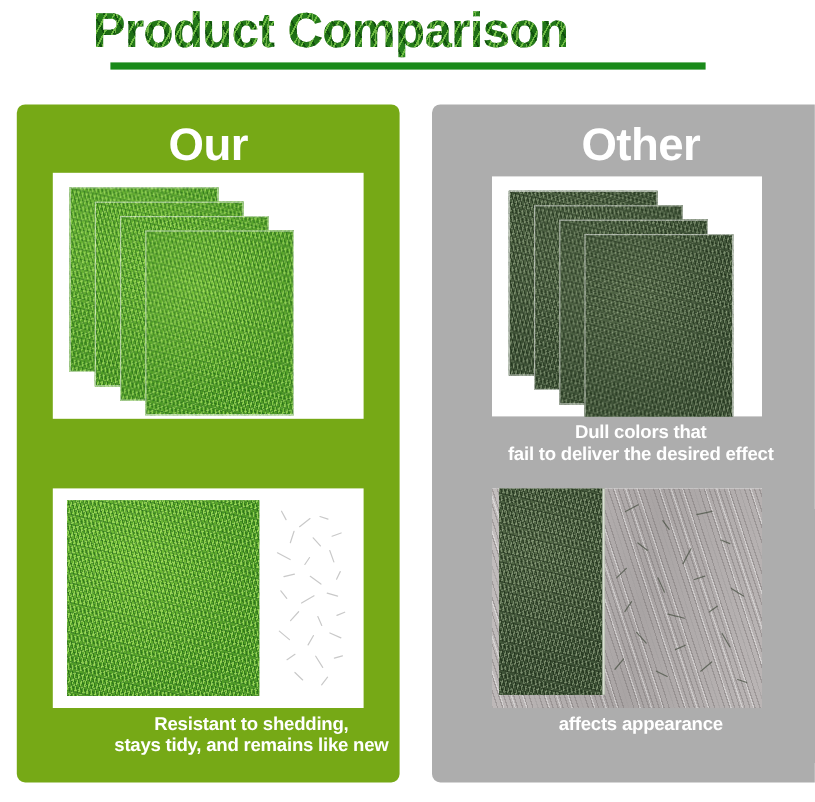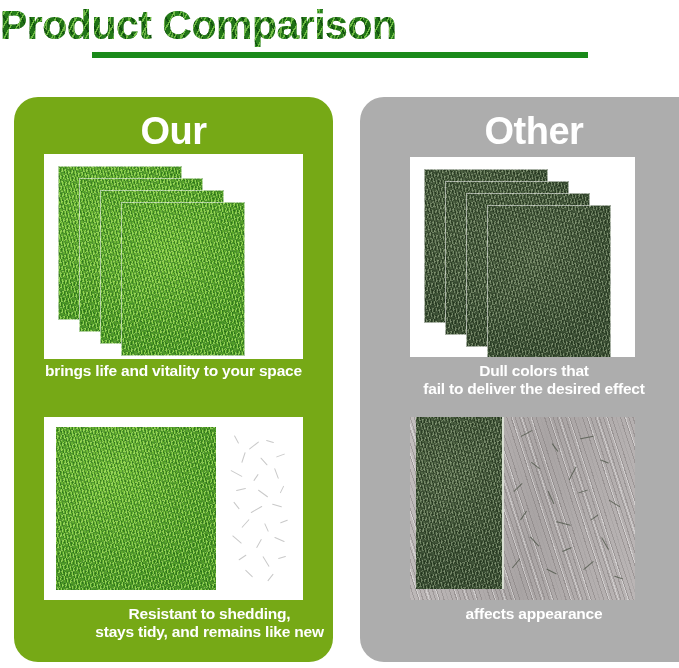--- a/index.html
+++ b/index.html
@@ -7,21 +7,21 @@
     width:679px;height:668px;
     background:#ffffff;
     font-family:"Liberation Sans","DejaVu Sans",sans-serif;
     overflow:hidden;
     position:relative;
   }
 
   
   .title-wrap{
     position:absolute;left:0;top:2px;width:551px;height:62px;
-    text-align:left;
+    text-align:center;
     text-decoration:underline;
   }
   .title-text{
     display:inline-block;
     font-size:41px;
     font-weight:bold;
     letter-spacing:-0.5px;
     line-height:46px;
     color:#1f7a17;
     background-image:
@@ -35,21 +35,21 @@
     color:transparent;
     filter:drop-shadow(0.6px 0.6px 0 rgba(40,90,25,.35));
   }
   .title-rule{
     position:absolute;left:92px;top:52px;width:496px;height:6px;
     background:#1a8a1a;
   }
 
   
   .panel{
-    position:absolute;top:97px;height:565px;border-radius:24px;
+    position:absolute;top:87px;height:565px;border-radius:7px;
     overflow:hidden;
   }
   .panel-our{left:14px;width:319px;background:#76a916;}
   .panel-other{left:360px;width:348px;background:#adadad;}
 
   .panel-head{
     width:100%;text-align:center;
     font-size:38px;font-weight:bold;color:#ffffff;
     line-height:1;
     padding-top:15px;
@@ -150,21 +150,20 @@
   <div class="frame frame-our-top">
     <div class="stack">
       <div class="tile grass-bright t1"></div>
       <div class="tile grass-bright t2"></div>
       <div class="tile grass-bright t3"></div>
       <div class="tile grass-bright t4"></div>
     </div>
   </div>
 
   <div class="caption cap-our-top">
-    <span>brings life and vitality to your space</span>
   </div>
 
   <div class="frame frame-our-bot">
     <div class="turf-square grass-bright"></div>
     <div class="fiber-area">
       <div class="fiber" style="left:6px;top:8px;width:9px;transform:rotate(62deg);"></div>
       <div class="fiber" style="left:22px;top:14px;width:12px;transform:rotate(-38deg);"></div>
       <div class="fiber" style="left:40px;top:10px;width:8px;transform:rotate(18deg);"></div>
       <div class="fiber" style="left:12px;top:26px;width:11px;transform:rotate(-72deg);"></div>
       <div class="fiber" style="left:33px;top:30px;width:10px;transform:rotate(48deg);"></div>

